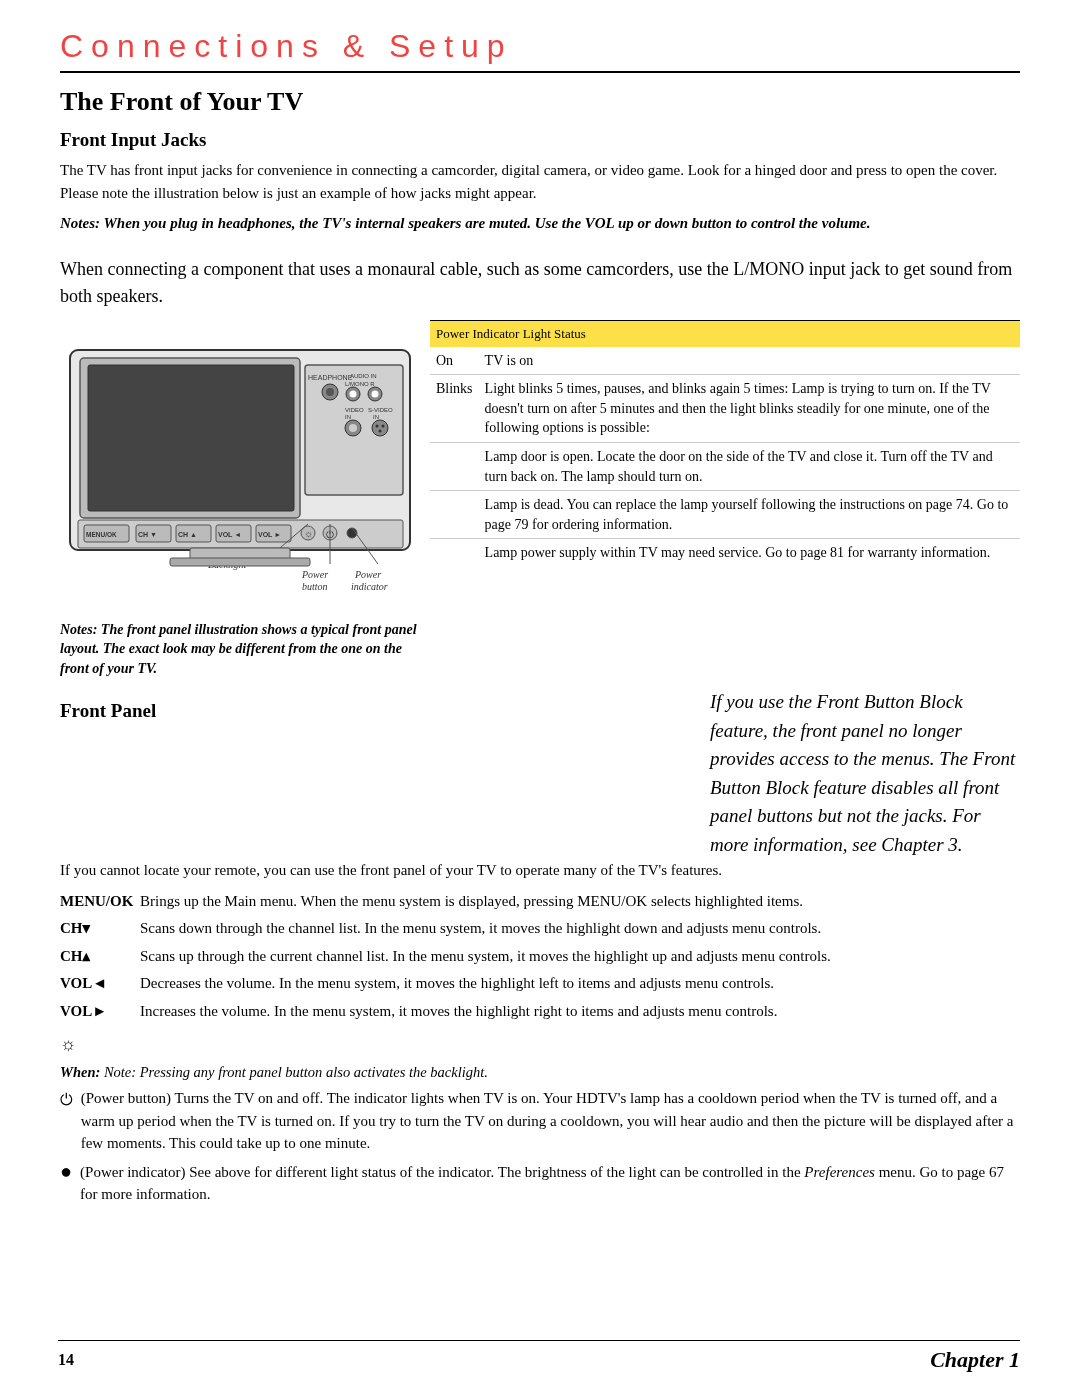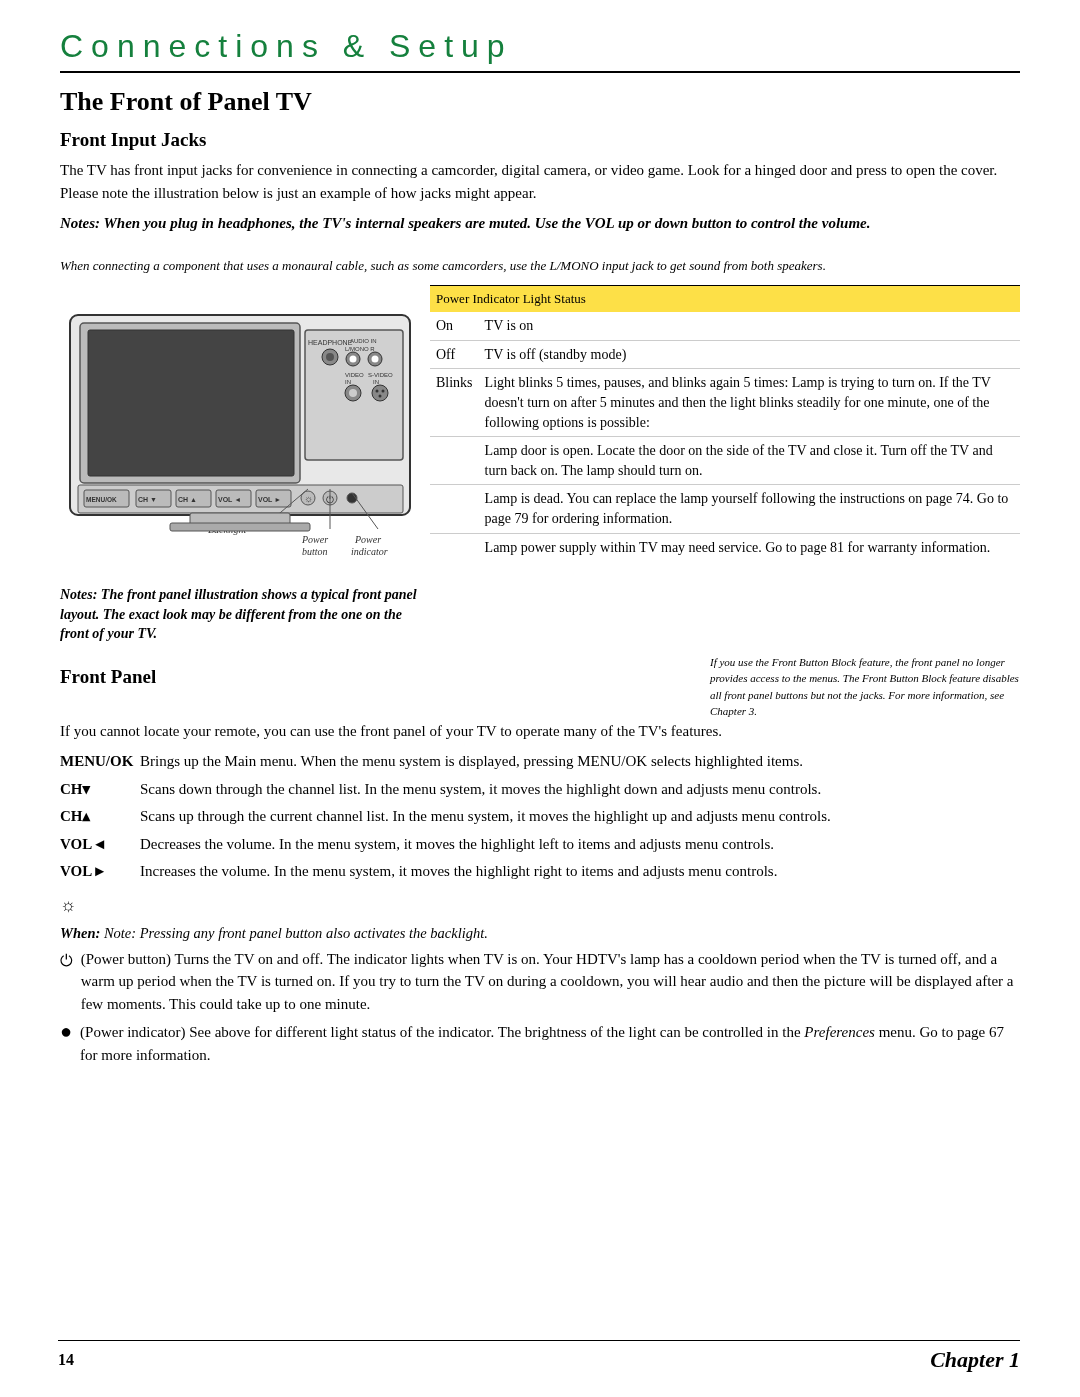--- a/index.html
+++ b/index.html
@@ -25,21 +25,21 @@
       border-bottom: 2px solid #000;
       padding: 28px 0 6px 0;
       margin-bottom: 10px;
     }
 
     .header-title {
       font-family: Arial, Helvetica, sans-serif;
       font-size: 32px;
       font-weight: normal;
       letter-spacing: 8px;
-      color: #15803d;
+      color: #ef4444;
     }
 
     
     .page-title {
       font-family: Times New Roman, Times, serif;
       font-size: 26px;
       font-weight: bold;
       margin: 14px 0 6px 0;
     }
 
@@ -52,22 +52,21 @@
     }
 
     
     .body-text {
       font-size: 15px;
       line-height: 1.5;
       margin-bottom: 8px;
     }
 
     .note-italic {
-      font-style: italic;
-      font-size: 13px;
+      font-size: 18px;
       line-height: 1.5;
       margin-bottom: 6px;
     }
 
     .note-bold-italic {
       font-style: italic;
       font-weight: bold;
       font-size: 15px;
       line-height: 1.5;
       margin-bottom: 21px;
@@ -149,21 +148,21 @@
       gap: 0;
     }
 
     .front-panel-text-col {
       flex: 1;
     }
 
     .front-panel-aside {
       width: 310px;
       font-style: italic;
-      font-size: 11px;
+      font-size: 19px;
       line-height: 1.5;
       margin-left: 14px;
       margin-top: 0;
       padding-top: 0;
     }
 
     
     .def-list {
       margin: 8px 0;
     }
@@ -261,21 +260,21 @@
   </style>
 </head>
 <body>
 
 <div class="page-container">
 
   <div class="header-section">
     <div class="header-title">Connections &amp; Setup</div>
   </div>
 
-  <div class="page-title">The Front of Panel TV</div>
+  <div class="page-title">The Front of Your TV</div>
 
   <div class="section-heading">Front Input Jacks</div>
   <div class="body-text">The TV has front input jacks for convenience in connecting a camcorder, digital camera, or video game. Look for a hinged door and press to open the cover. Please note the illustration below is just an example of how jacks might appear.</div>
   <div class="note-bold-italic">
     <span style="font-weight:bold; font-style:italic;"><strong>Notes:</strong> When you plug in headphones, the TV's internal speakers are muted. Use the VOL up or down button to control the volume.</span>
   </div>
   <div class="note-italic">When connecting a component that uses a monaural cable, such as some camcorders, use the L/MONO input jack to get sound from both speakers.</div>
 
   <div class="middle-section">
 
@@ -363,24 +362,20 @@
       <table class="power-table">
         <thead>
           <tr>
             <td colspan="2" class="power-table-title">Power Indicator Light Status</td>
           </tr>
         </thead>
         <tbody id="power-table-body">
         <tr>
               <td style="font-weight: normal;">On</td>
               <td>TV is on</td>
-            </tr>
-            <tr>
-              <td style="font-weight: normal;">Off</td>
-              <td>TV is off (standby mode)</td>
             </tr>
             <tr>
               <td style="font-weight: normal;">Blinks</td>
               <td>Light blinks 5 times, pauses, and blinks again 5 times: Lamp is trying to turn on. If the TV doesn't turn on after 5 minutes and then the light blinks steadily for one minute, one of the following options is possible:</td>
             </tr>
             <tr>
               <td style="font-weight: normal;"></td>
               <td>Lamp door is open. Locate the door on the side of the TV and close it. Turn off the TV and turn back on. The lamp should turn on.</td>
             </tr>
             <tr>

